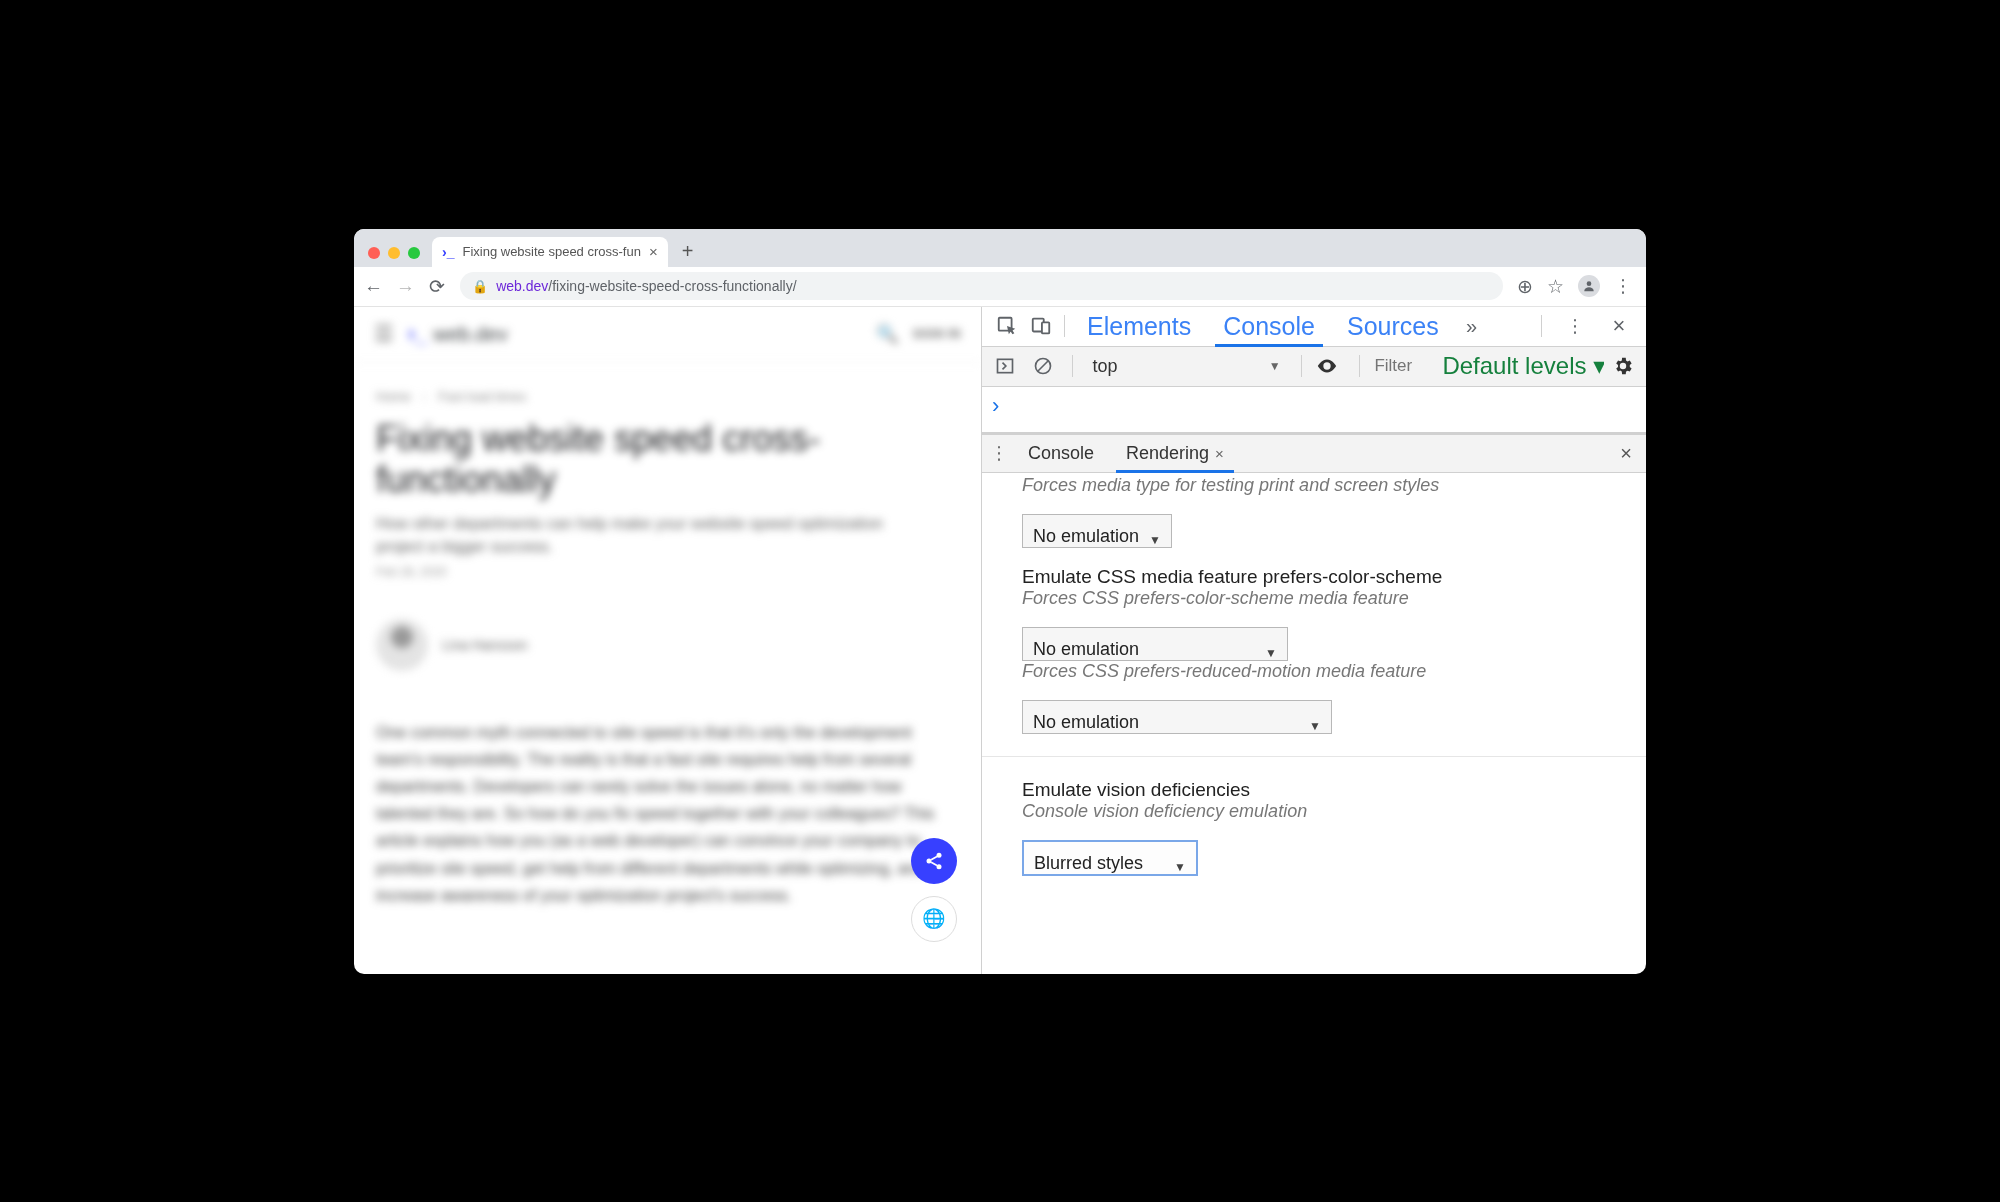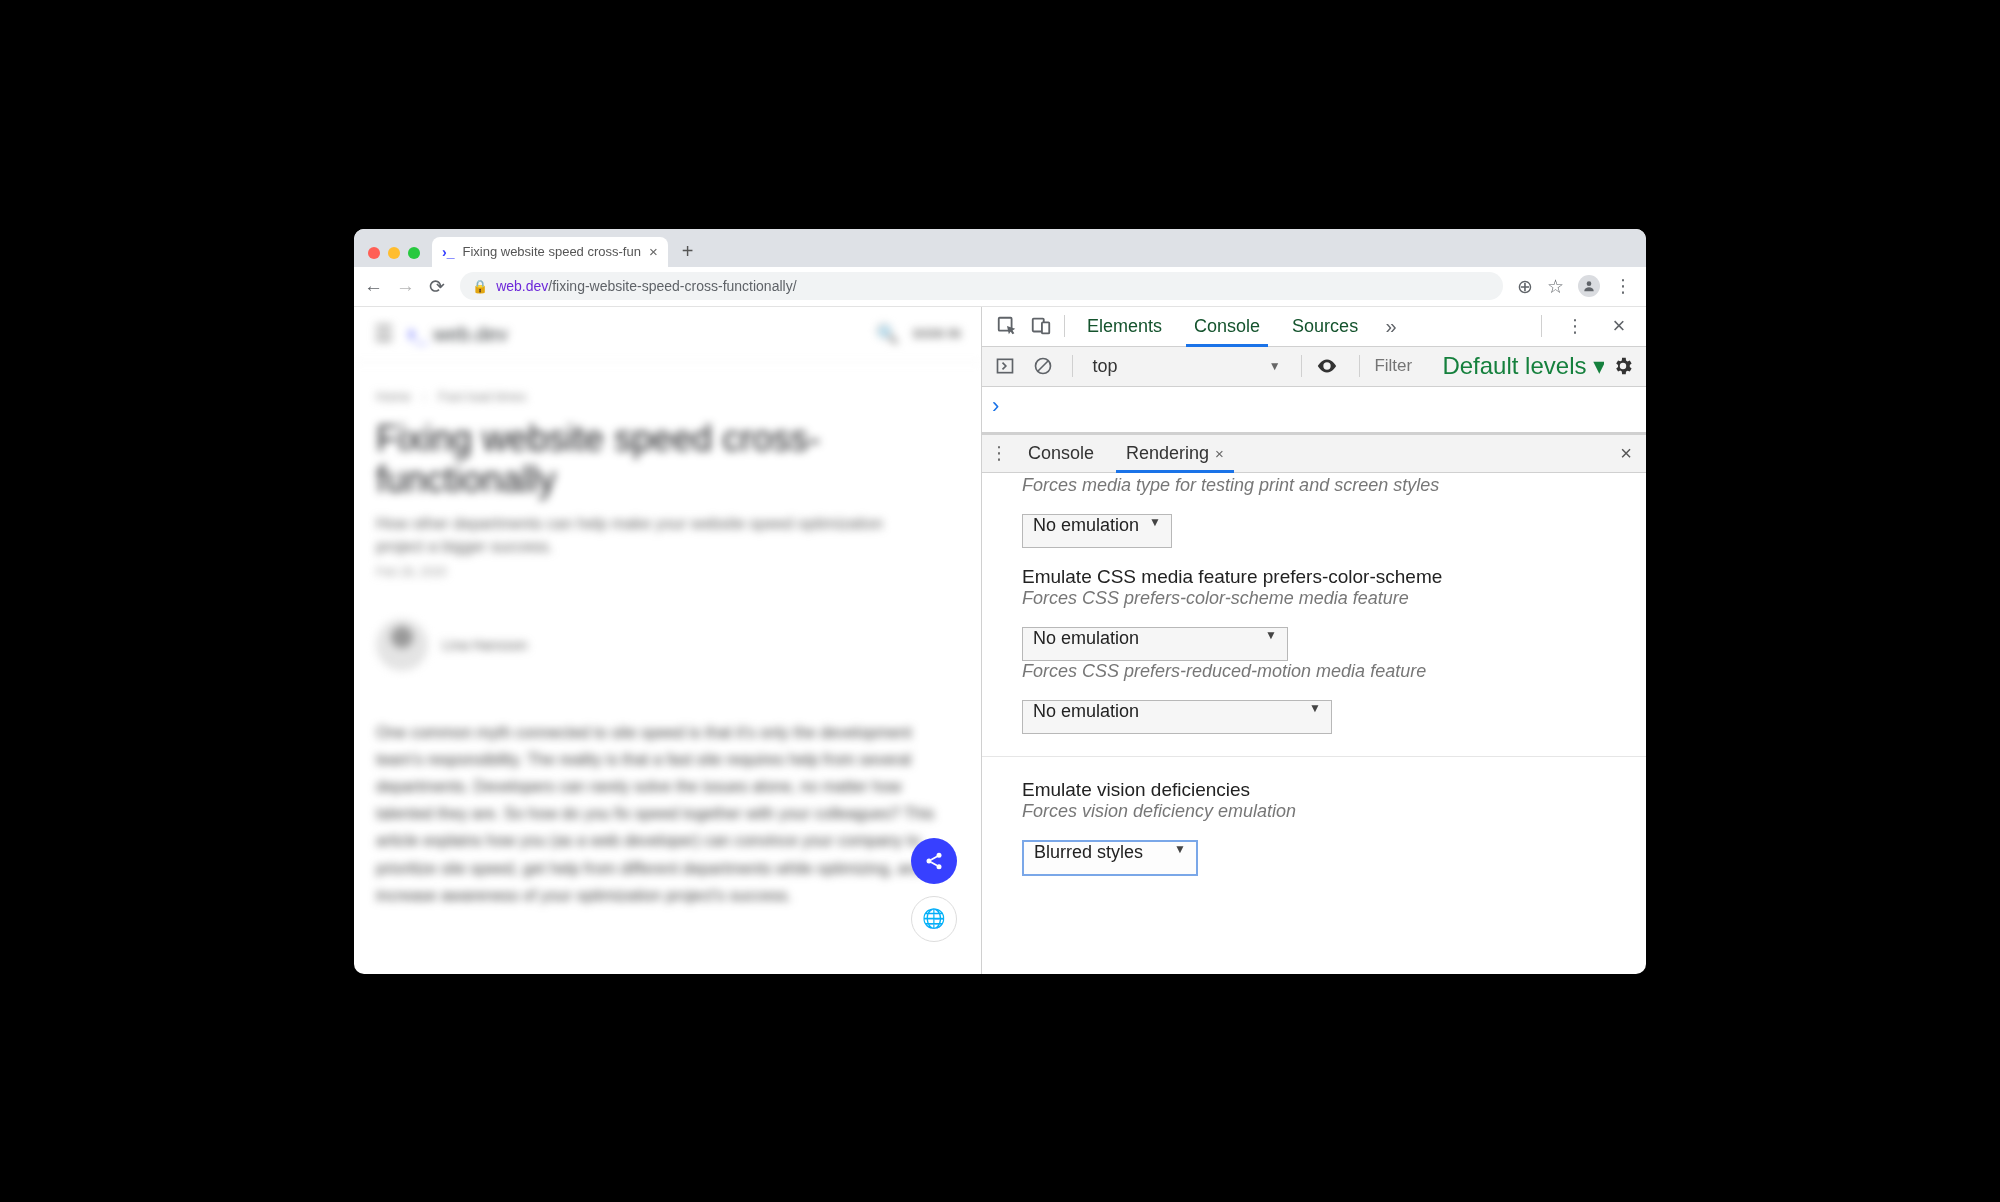--- a/index.html
+++ b/index.html
@@ -108,21 +108,21 @@
   .fab2{ position:absolute; right:24px; bottom:32px; width:46px;height:46px;border-radius:50%;background:#fff;border:1px solid #ddd;display:flex;align-items:center;justify-content:center;color:#3740ff; }
 
   
   .dt-tabs {
     height:40px; border-bottom:1px solid #d0d0d0;
     display:flex; align-items:center; gap:0;
     padding-left:8px;
   }
   .dt-iconbtn { width:34px; display:flex; justify-content:center; color:#5f6368; cursor:pointer; }
   .dt-sep { width:1px; height:22px; background:#d0d0d0; margin:0 6px;}
-  .dt-tab { padding: 16px 16px; height:100%; display:flex; align-items:center; font-size:18px; color:#14532d; cursor:pointer; position:relative;}
+  .dt-tab { padding: 16px 16px; height:100%; display:flex; align-items:center; font-size:25px; color:#3b82f6; cursor:pointer; position:relative;}
   .dt-tab.active::after { content:""; position:absolute; left:8px; right:8px; bottom:-1px; height:3px; background:#1a73e8;}
   .dt-tabs .right { margin-left:auto; display:flex; align-items:center; gap:10px; padding-right:10px;}
   .dt-tabs .right .dt-iconbtn { font-size:18px; }
 
   
   .console-toolbar {
     height:40px; border-bottom:1px solid #d0d0d0; background:#f3f3f3;
     display:flex; align-items:center; padding:0 8px; gap:8px;
   }
   .ct-btn { width:30px; display:flex; justify-content:center; color:#5f6368; cursor:pointer;}
@@ -149,21 +149,21 @@
   .drawer-tab.active::after{ content:""; position:absolute; left:4px; right:4px; bottom:-1px; height:3px; background:#1a73e8;}
   .drawer-tab .x { color:#666; font-size:15px;}
   .drawer-tabs .close-drawer{ margin-left:auto; padding-right:8px; color:#555; font-size:20px; cursor:pointer;}
 
   .rendering-panel { flex:1; overflow:auto; padding: 2px 40px 20px 40px; }
   .rp-desc { color:#777; font-size:18px; margin-bottom:8px;font-style:italic;}
   .rp-title { color:#222; font-size:19px; margin-top:18px;}
   .rp-select {
     margin-top:10px;
     border:1px solid #b8b8b8; background:#f6f6f6;
-    height:34px; display:inline-flex; align-items:flex-start;
+    height:34px; display:inline-flex; align-items:flex-end;
     padding: 0 10px; gap:6px; font-size:18px; color:#222;
     min-width:150px; justify-content:space-between;
     cursor:pointer;
   }
   .rp-select.wide { min-width:266px; }
   .rp-select.wider{ min-width:310px; }
   .rp-select.focus { border:2px solid #7aa7e8; background:#fdfdfd; min-width:176px; height:36px;}
   .rp-select .caret { color:#444; font-size:12px;}
   hr.rp-div { border:none; border-top:1px solid #e6e6e6; margin:22px -40px; }
 
@@ -341,21 +341,21 @@
 
         <div class="rp-desc">Forces CSS prefers-reduced-motion media feature</div>
         <div class="rp-select wider">
           <span>No emulation</span>
           <span class="caret">▼</span>
         </div>
 
         <hr class="rp-div">
 
         <div class="rp-title" style="margin-top:0">Emulate vision deficiencies</div>
-        <div class="rp-desc">Forces vision deficiency emulation</div>
+        <div class="rp-desc">Console vision deficiency emulation</div>
         <div class="rp-select focus">
           <span>Blurred styles</span>
           <span class="caret">▼</span>
         </div>
       </div>
 
     </div>
   </div>
 </div>
 

